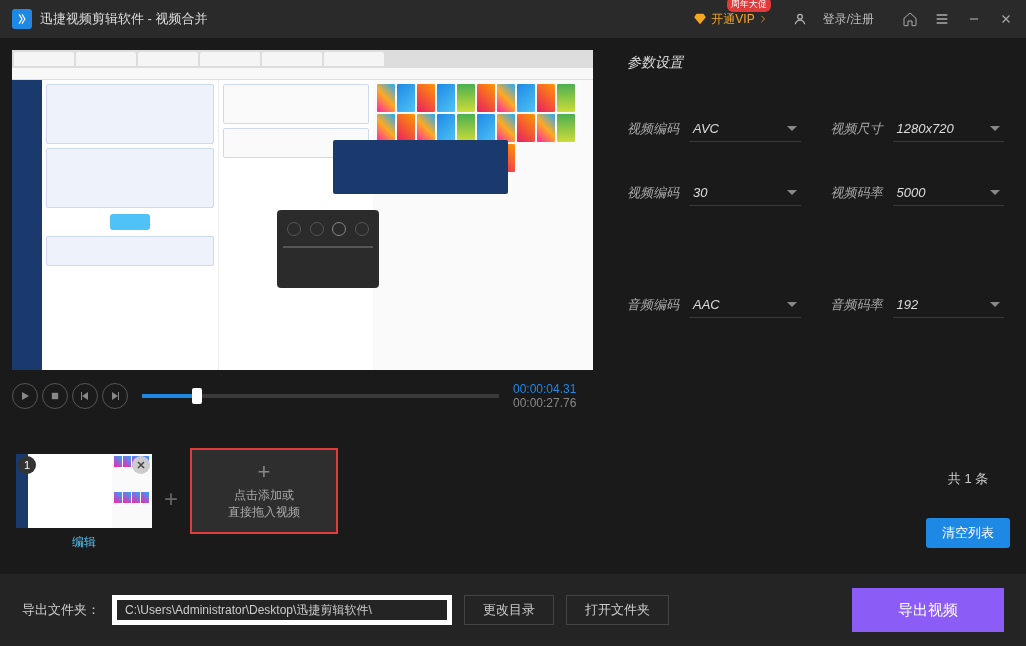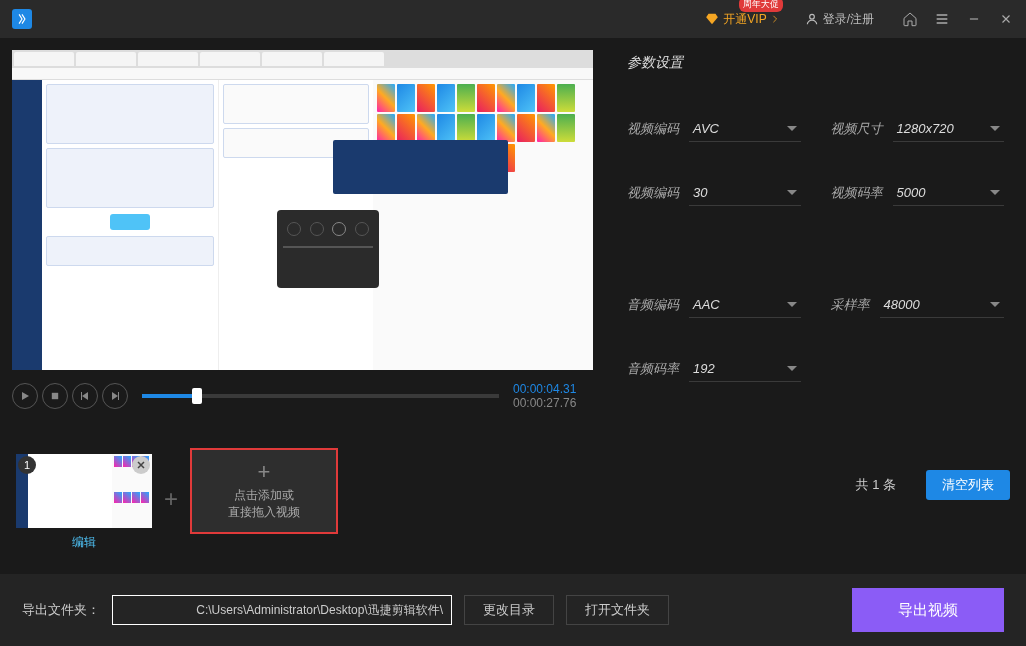--- a/index.html
+++ b/index.html
@@ -47,21 +47,21 @@
   right: -4px;
   background: #e03a3a;
   color: #fff;
   font-size: 9px;
   padding: 1px 4px;
   border-radius: 6px;
 }
 .login-area {
   display: flex;
   align-items: center;
-  gap: 4px;
+  gap: 16px;
   font-size: 12px;
   color: #bbb;
   margin-left: 18px;
 }
 .win-controls {
   display: flex;
   gap: 16px;
   margin-left: 20px;
 }
 .win-icon {
@@ -343,21 +343,21 @@
 }
 .add-clip .plus-icon {
   font-size: 22px;
   color: #888;
   line-height: 1;
 }
 .add-clip-text { font-size: 12px; color: #aaa; text-align: center; line-height: 1.4; }
 .clips-info {
   margin-left: auto;
   display: flex;
-  flex-direction: row;
+  flex-direction: column;
   align-items: center;
   gap: 30px;
   padding-top: 16px;
 }
 .clips-count { font-size: 13px; color: #ccc; }
 .clear-btn {
   padding: 6px 16px;
   background: #1e88e5;
   color: #fff;
   font-size: 13px;
@@ -372,25 +372,24 @@
   display: flex;
   align-items: center;
   padding: 0 22px;
   gap: 12px;
 }
 .export-label { font-size: 13px; color: #ccc; }
 .path-input {
   width: 340px;
   height: 30px;
   background: transparent;
-  border: 1px solid #ffffff;
+  border: 5px solid #ffffff;
   color: #ccc;
   font-size: 12px;
   padding: 0 8px;
-  text-align: right;
 }
 .secondary-btn {
   height: 30px;
   padding: 0 18px;
   background: transparent;
   border: 1px solid #444;
   color: #ccc;
   font-size: 13px;
   cursor: pointer;
 }
@@ -407,20 +406,23 @@
 </style>
 </head>
 <body>
 
 <div class="titlebar">
   <div class="logo">
     <svg width="14" height="14" viewBox="0 0 24 24" fill="#fff">
         <path d="M7 4l5 8-5 8M12 4l5 8-5 8" stroke="#fff" stroke-width="2" fill="none"></path>
       </svg>
   </div>
+  <span class="title-text">
+    <span>迅捷视频剪辑软件</span> - <span>视频合并</span>
+  </span>
   <div class="titlebar-spacer"></div>
   <div class="vip-badge">
     <span class="vip-promo">周年大促</span>
     <svg width="14" height="14" viewBox="0 0 24 24">
         <path d="M6 3h12l4 6-10 12L2 9z" fill="#f5a623"></path>
       </svg>
     <span>开通VIP</span>
     <svg width="8" height="8" viewBox="0 0 10 10">
         <path d="M3 1l4 4-4 4" stroke="#f5a623" fill="none"></path>
       </svg>
@@ -595,27 +597,20 @@
       <div class="param-spacer"></div>
 
       <div class="param-item">
         <span class="param-label">音频编码</span>
         <div class="param-select">
           <span>AAC</span>
             <span class="chevron"></span>
         </div>
       </div>
       <div class="param-item">
-        <span class="param-label">采样率</span>
-        <div class="param-select">
-          <span>48000</span>
-            <span class="chevron"></span>
-        </div>
-      </div>
-      <div class="param-item">
         <span class="param-label">音频码率</span>
         <div class="param-select">
           <span>192</span>
             <span class="chevron"></span>
         </div>
       </div>
     </div>
   </div>
 </div>
 

